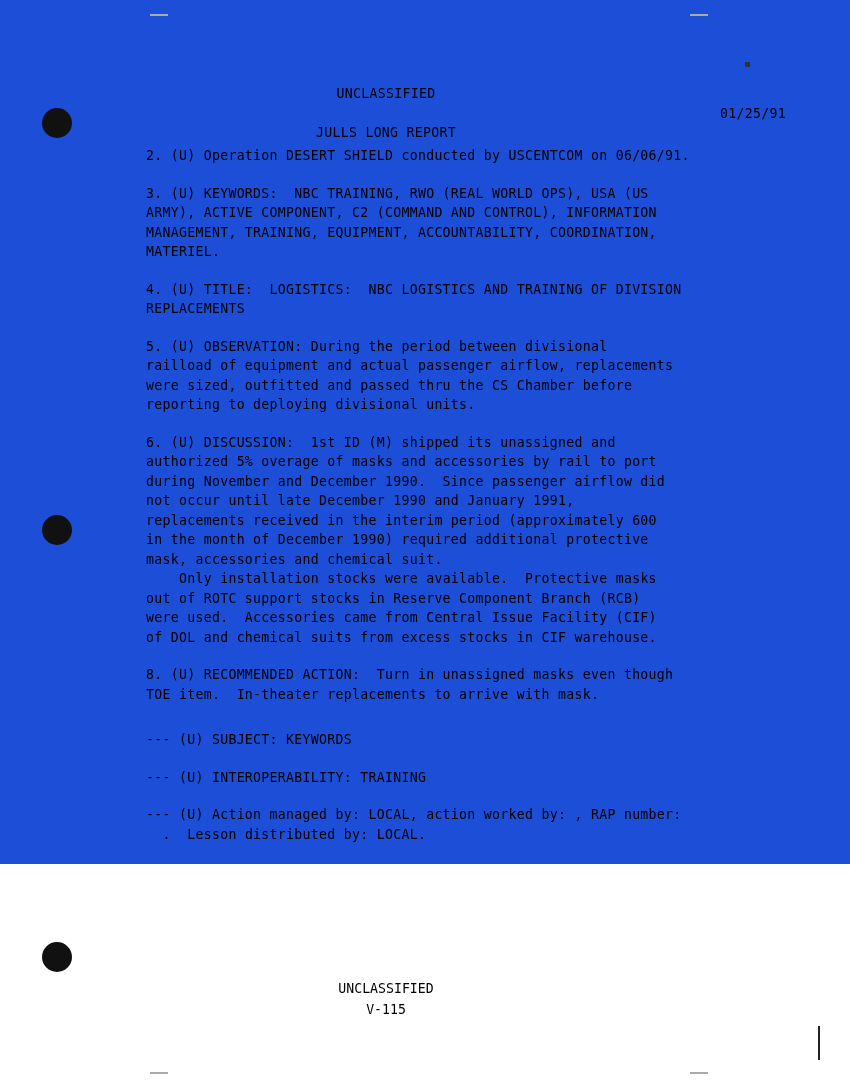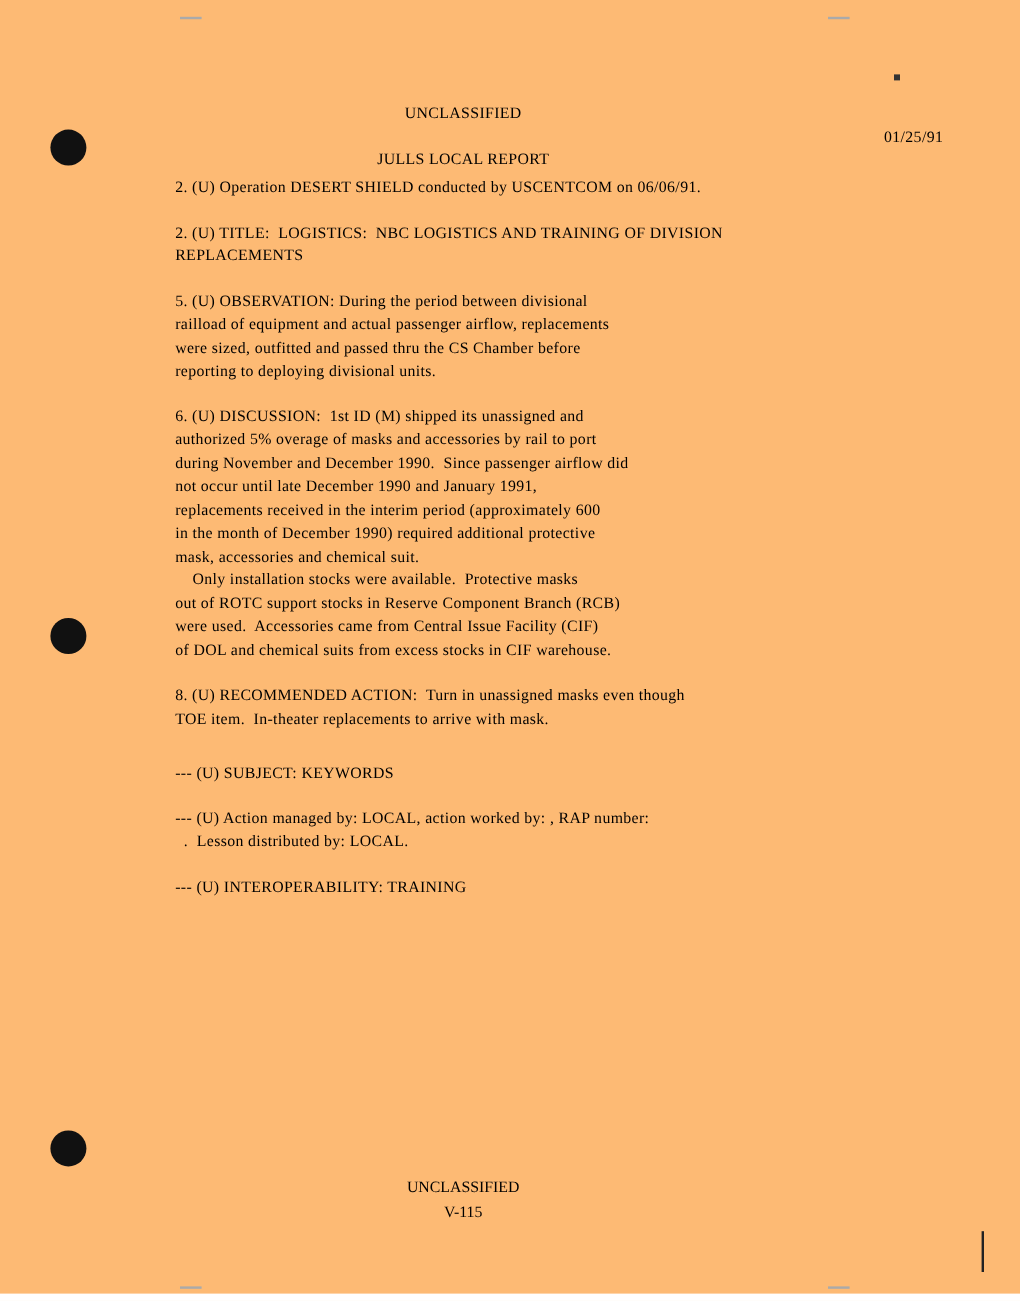--- a/index.html
+++ b/index.html
@@ -12,23 +12,22 @@
     height: 1084px;
     position: relative;
     font-family: "DejaVu Sans Mono", monospace;
     color: #000000;
     overflow: hidden;
   }
   .page {
     position: absolute;
     left: 0; top: 0;
     width: 850px;
-    height: 1078px;
-    background: #fdba74;
-    font-family: Liberation Serif, serif;
+    height: 864px;
+    background: #1d4ed8;
   }
   
   .hole {
     position: absolute;
     width: 30px;
     height: 30px;
     border-radius: 50%;
     background: #111111;
     left: 42px;
   }
@@ -118,47 +117,51 @@
   <div class="edge-mark mark-bottom-1"></div>
   <div class="edge-mark mark-bottom-2"></div>
   <div class="mark-right-bar"></div>
   <div class="mark-dot-tr"></div>
 
   <div class="content">
 
     <div class="header-block">
       <div class="classification-top">UNCLASSIFIED</div>
       <div class="doc-date">01/25/91</div>
-      <div class="doc-title">JULLS LOCAL REPORT</div>
+      <div class="doc-title">JULLS LONG REPORT</div>
     </div>
 
     <p class="para">2. (U) Operation DESERT SHIELD conducted by USCENTCOM on 06/06/91.</p>
-    <p class="para">2. (U) TITLE:  LOGISTICS:  NBC LOGISTICS AND TRAINING OF DIVISION
+    <p class="para">3. (U) KEYWORDS:  NBC TRAINING, RWO (REAL WORLD OPS), USA (US
+ARMY), ACTIVE COMPONENT, C2 (COMMAND AND CONTROL), INFORMATION
+MANAGEMENT, TRAINING, EQUIPMENT, ACCOUNTABILITY, COORDINATION,
+MATERIEL.</p>
+    <p class="para">4. (U) TITLE:  LOGISTICS:  NBC LOGISTICS AND TRAINING OF DIVISION
 REPLACEMENTS</p>
     <p class="para">5. (U) OBSERVATION: During the period between divisional
 railload of equipment and actual passenger airflow, replacements
 were sized, outfitted and passed thru the CS Chamber before
 reporting to deploying divisional units.</p>
     <p class="para">6. (U) DISCUSSION:  1st ID (M) shipped its unassigned and
 authorized 5% overage of masks and accessories by rail to port
 during November and December 1990.  Since passenger airflow did
 not occur until late December 1990 and January 1991,
 replacements received in the interim period (approximately 600
 in the month of December 1990) required additional protective
 mask, accessories and chemical suit.
     Only installation stocks were available.  Protective masks
 out of ROTC support stocks in Reserve Component Branch (RCB)
 were used.  Accessories came from Central Issue Facility (CIF)
 of DOL and chemical suits from excess stocks in CIF warehouse.</p>
     <p class="para">8. (U) RECOMMENDED ACTION:  Turn in unassigned masks even though
 TOE item.  In-theater replacements to arrive with mask.</p>
     <p class="para" style="margin-top:26px">--- (U) SUBJECT: KEYWORDS</p>
+    <p class="para">--- (U) INTEROPERABILITY: TRAINING</p>
     <p class="para">--- (U) Action managed by: LOCAL, action worked by: , RAP number:
   .  Lesson distributed by: LOCAL.</p>
-    <p class="para">--- (U) INTEROPERABILITY: TRAINING</p>
 
   </div>
 
   <div class="footer">
     <div>UNCLASSIFIED</div>
     <div>V-115</div>
   </div>
 
 </div>
 

